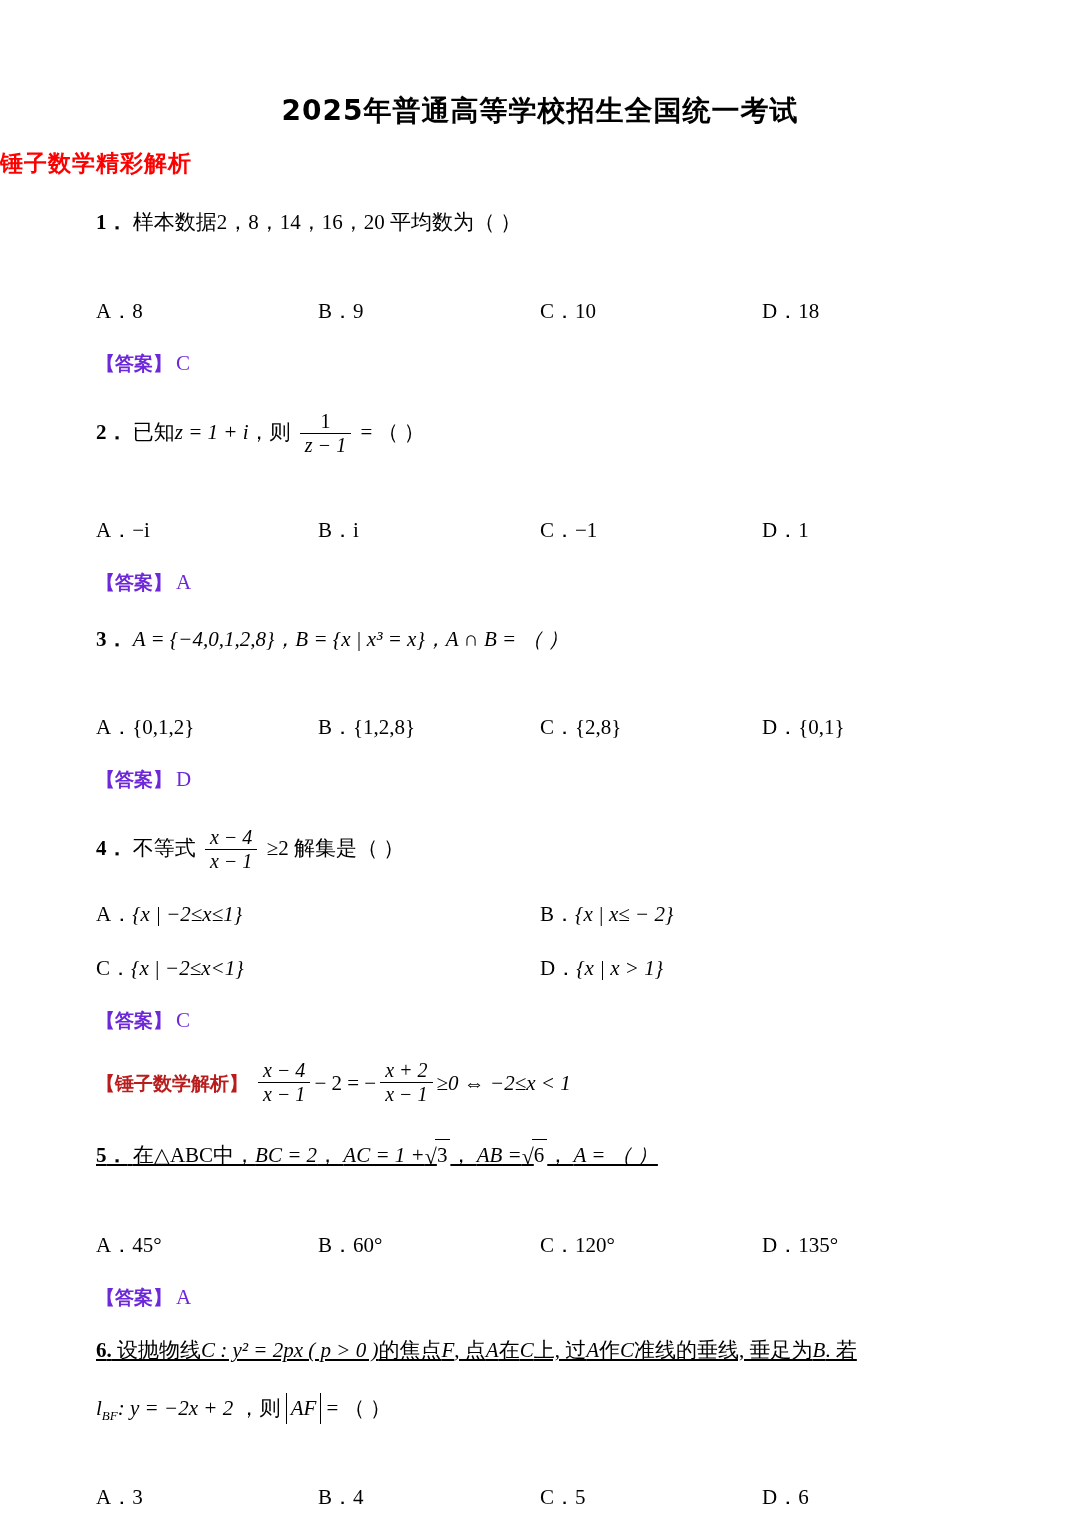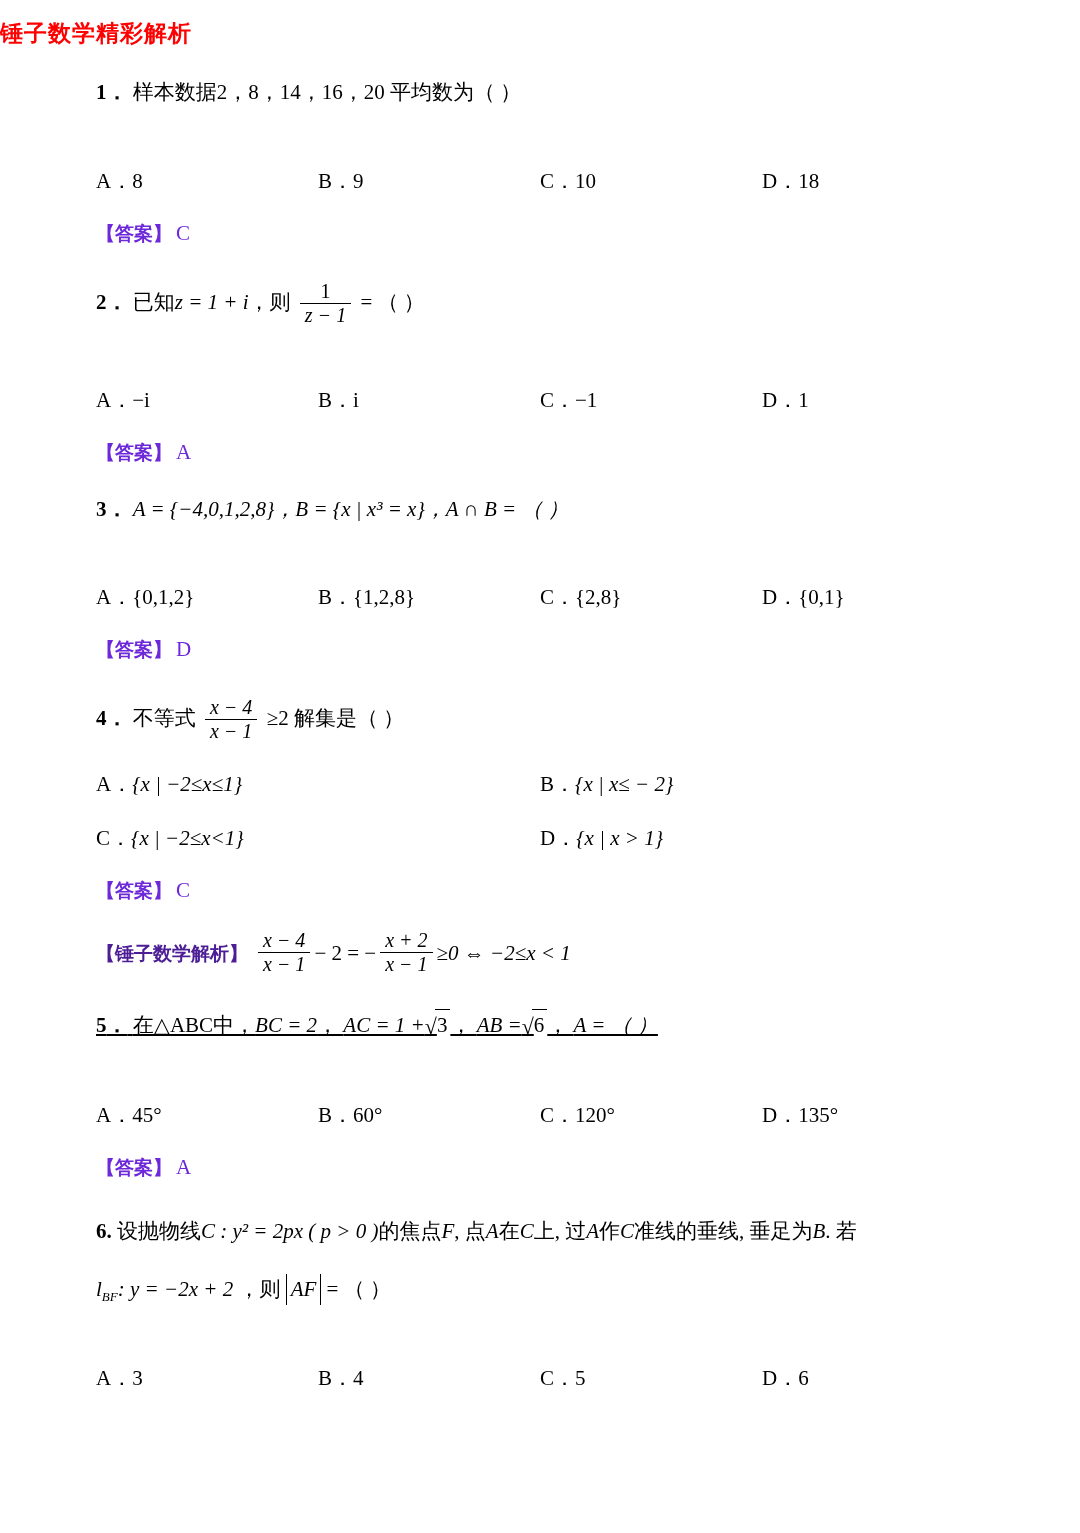--- a/index.html
+++ b/index.html
@@ -75,21 +75,21 @@
     font-size: 21px;
     margin-left: 4px;
   }
   .explain {
     margin-top: 26px;
     font-size: 21px;
     display: flex;
     align-items: center;
   }
   .explain .lbl {
-    color: #4c1d95;
+    color: #b91c1c;
     font-family: "DejaVu Sans", "Liberation Sans", sans-serif;
     font-weight: bold;
     font-size: 19px;
     margin-right: 6px;
   }
   
   .frac {
     display: inline-block;
     vertical-align: middle;
     text-align: center;
@@ -115,20 +115,21 @@
     border-right: 1.4px solid #000;
     padding: 0 4px;
   }
   .q6line2 { margin-top: 26px; }
 </style>
 </head>
 <body>
 
 <div class="page">
 
+  <div class="title-main">2025年普通高等学校招生全国统一考试</div>
   <div class="title-sub">锤子数学精彩解析</div>
 
   <div class="content">
 
     <div class="qline">
       <span class="qnum">1</span><span class="qnum">．</span>
       <span>样本数据</span><span>2，8，14，16，20 平均数为（      ）</span>
     </div>
     <div class="opts opt4">
       <div><span>A．</span><span>8</span></div>
@@ -217,21 +218,21 @@
     <div class="opts opt4">
       <div><span>A．</span><span>45°</span></div>
       <div><span>B．</span><span>60°</span></div>
       <div><span>C．</span><span>120°</span></div>
       <div><span>D．</span><span>135°</span></div>
     </div>
     <div class="ans">
       <b>【答案】</b><span class="ansletter">A</span>
     </div>
 
-    <div class="qline" style="margin-top:35px;">
+    <div class="qline" style="margin-top:24px;text-decoration:underline;">
       <span class="qnum">6</span><span class="qnum">.</span>
       <span>设抛物线</span><span class="it">C : y² = 2px ( p &gt; 0 )</span><span>的焦点</span><span class="it">F</span><span>, 点</span><span class="it">A</span><span>在</span><span class="it">C</span><span>上, 过</span><span class="it">A</span><span>作</span><span class="it">C</span><span>准线的垂线, 垂足为</span><span class="it">B</span><span>. 若</span>
     </div>
     <div class="qline q6line2">
       <span class="it">l</span><span class="sub it">BF</span><span class="it">: y = −2x + 2</span>
       <span>，则</span>
       <span class="absbar it">AF</span>
       <span>= （      ）</span>
     </div>
     <div class="opts opt4">

